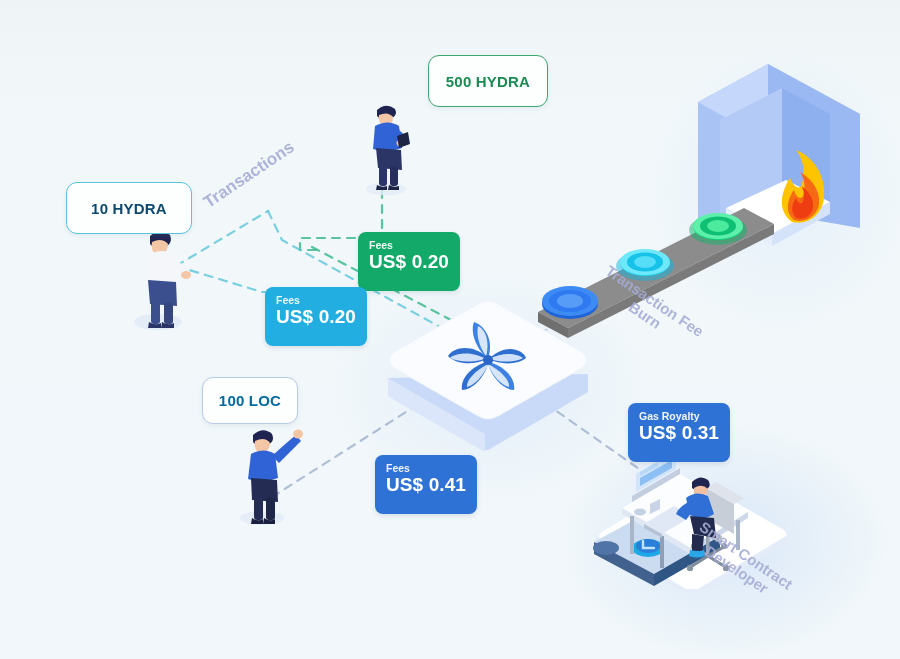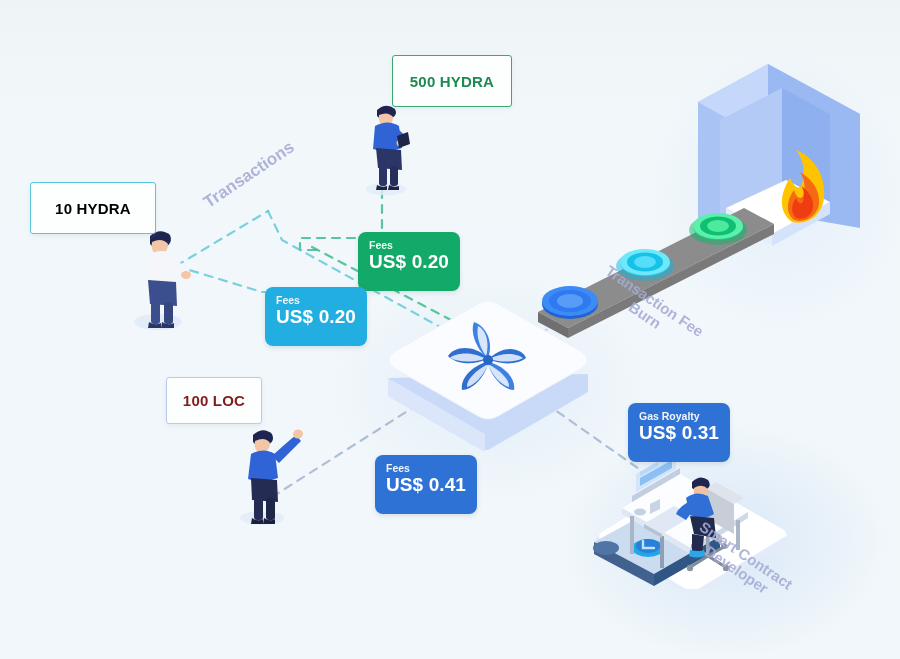--- a/index.html
+++ b/index.html
@@ -20,28 +20,29 @@
     background:radial-gradient(ellipse at center,rgba(196,218,246,.55) 0%,rgba(196,218,246,0) 70%);}
   .wash-b{left:640px;top:40px;width:280px;height:300px;
     background:radial-gradient(ellipse at center,rgba(205,222,250,.35) 0%,rgba(205,222,250,0) 70%);}
   .wash-c{left:330px;top:270px;width:320px;height:230px;
     background:radial-gradient(ellipse at center,rgba(206,222,248,.40) 0%,rgba(206,222,248,0) 72%);}
 
   svg#links{position:absolute;left:0;top:0;width:900px;height:659px;}
 
   
   .pill{
-    position:absolute;background:#fdfefe;border-radius:3px;
+    position:absolute;background:#fdfefe;border-radius:11px;
     display:flex;align-items:center;justify-content:center;
     font-weight:bold;letter-spacing:.2px;
     box-shadow:0 2px 5px rgba(120,150,175,.13);
-  }
-  .pill.cyan{border:1.6px solid #57c6dd;color:#000000;}
+    margin-left:36px;
+  }
+  .pill.cyan{border:1.6px solid #57c6dd;color:#0c4a6e;}
   .pill.green{border:1.6px solid #3aa86f;color:#1c8a52;}
-  .pill.blue{border:1.6px solid #b9cbe6;color:#7f1d1d;}
+  .pill.blue{border:1.6px solid #b9cbe6;color:#0369a1;}
 
   
   .tag{
     position:absolute;border-radius:8px;color:#ffffff;
     padding:7px 11px 17px 11px;line-height:1.18;
     box-shadow:0 2px 5px rgba(90,120,150,.18);
   }
   .tag .t1{font-size:10.5px;font-weight:bold;opacity:.93;}
   .tag .t2{font-size:19px;font-weight:bold;letter-spacing:.1px;}
   .tag.cyan{background:#22aee0;}

